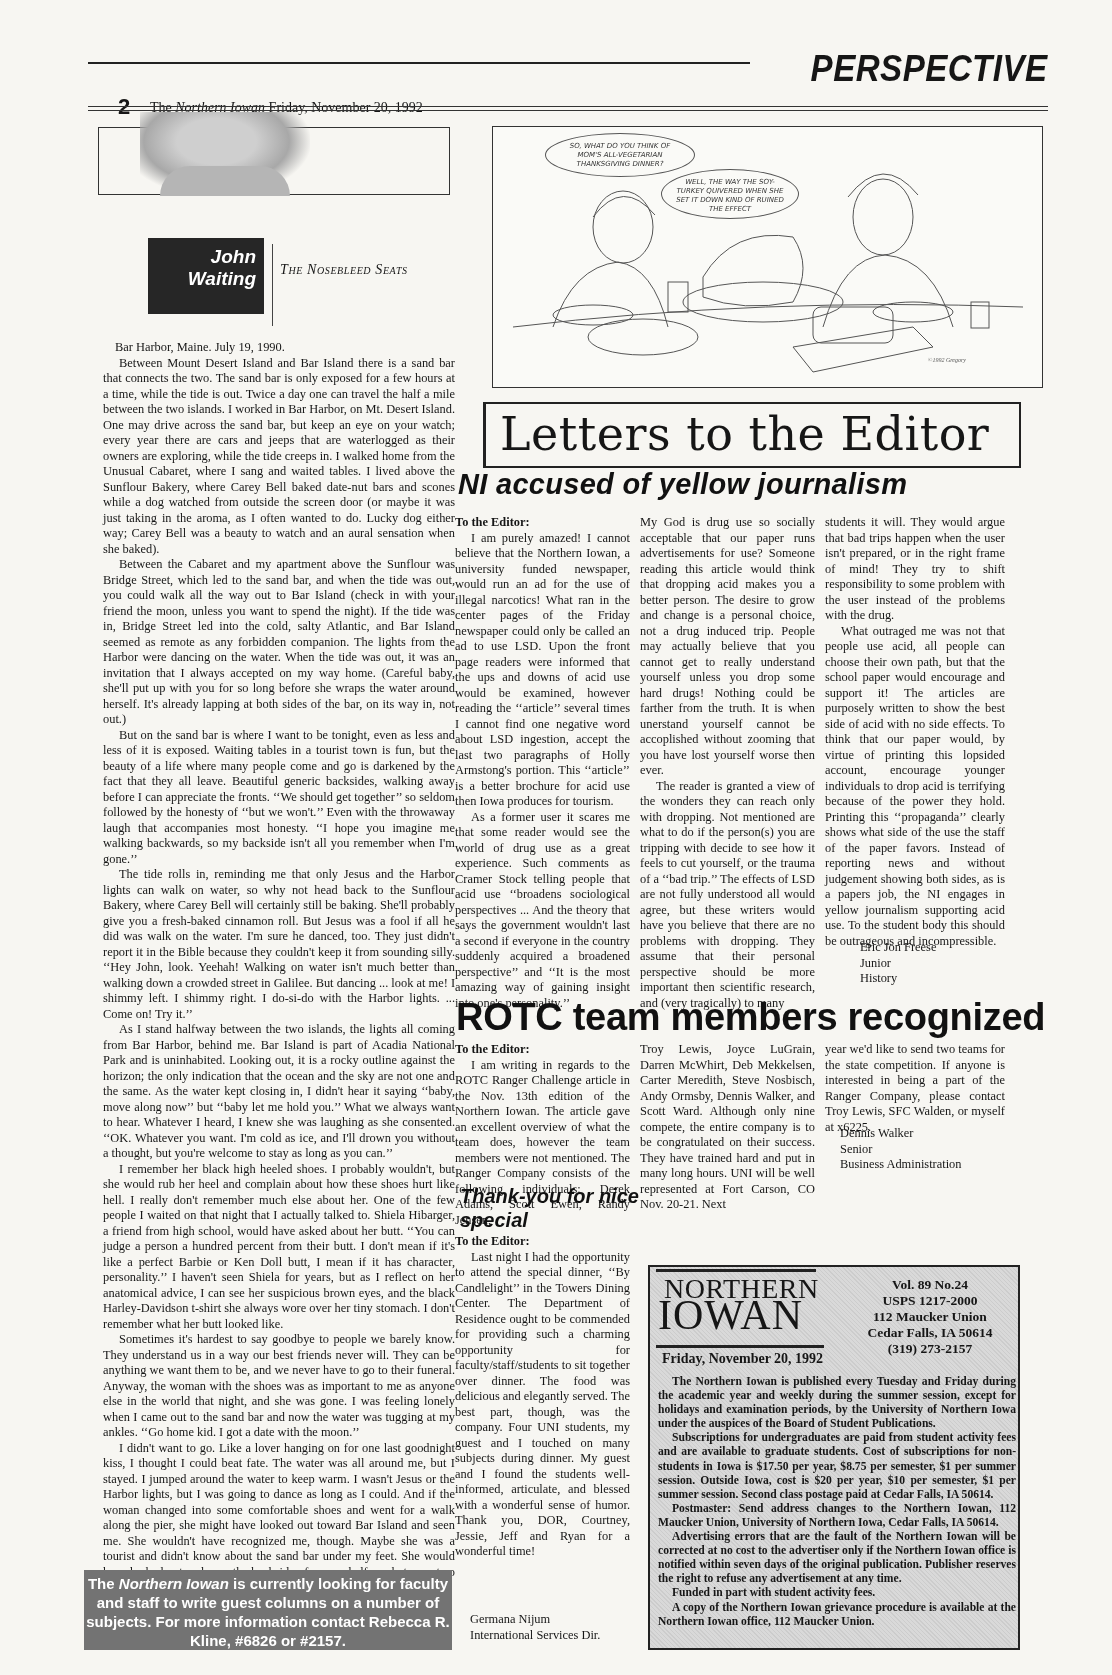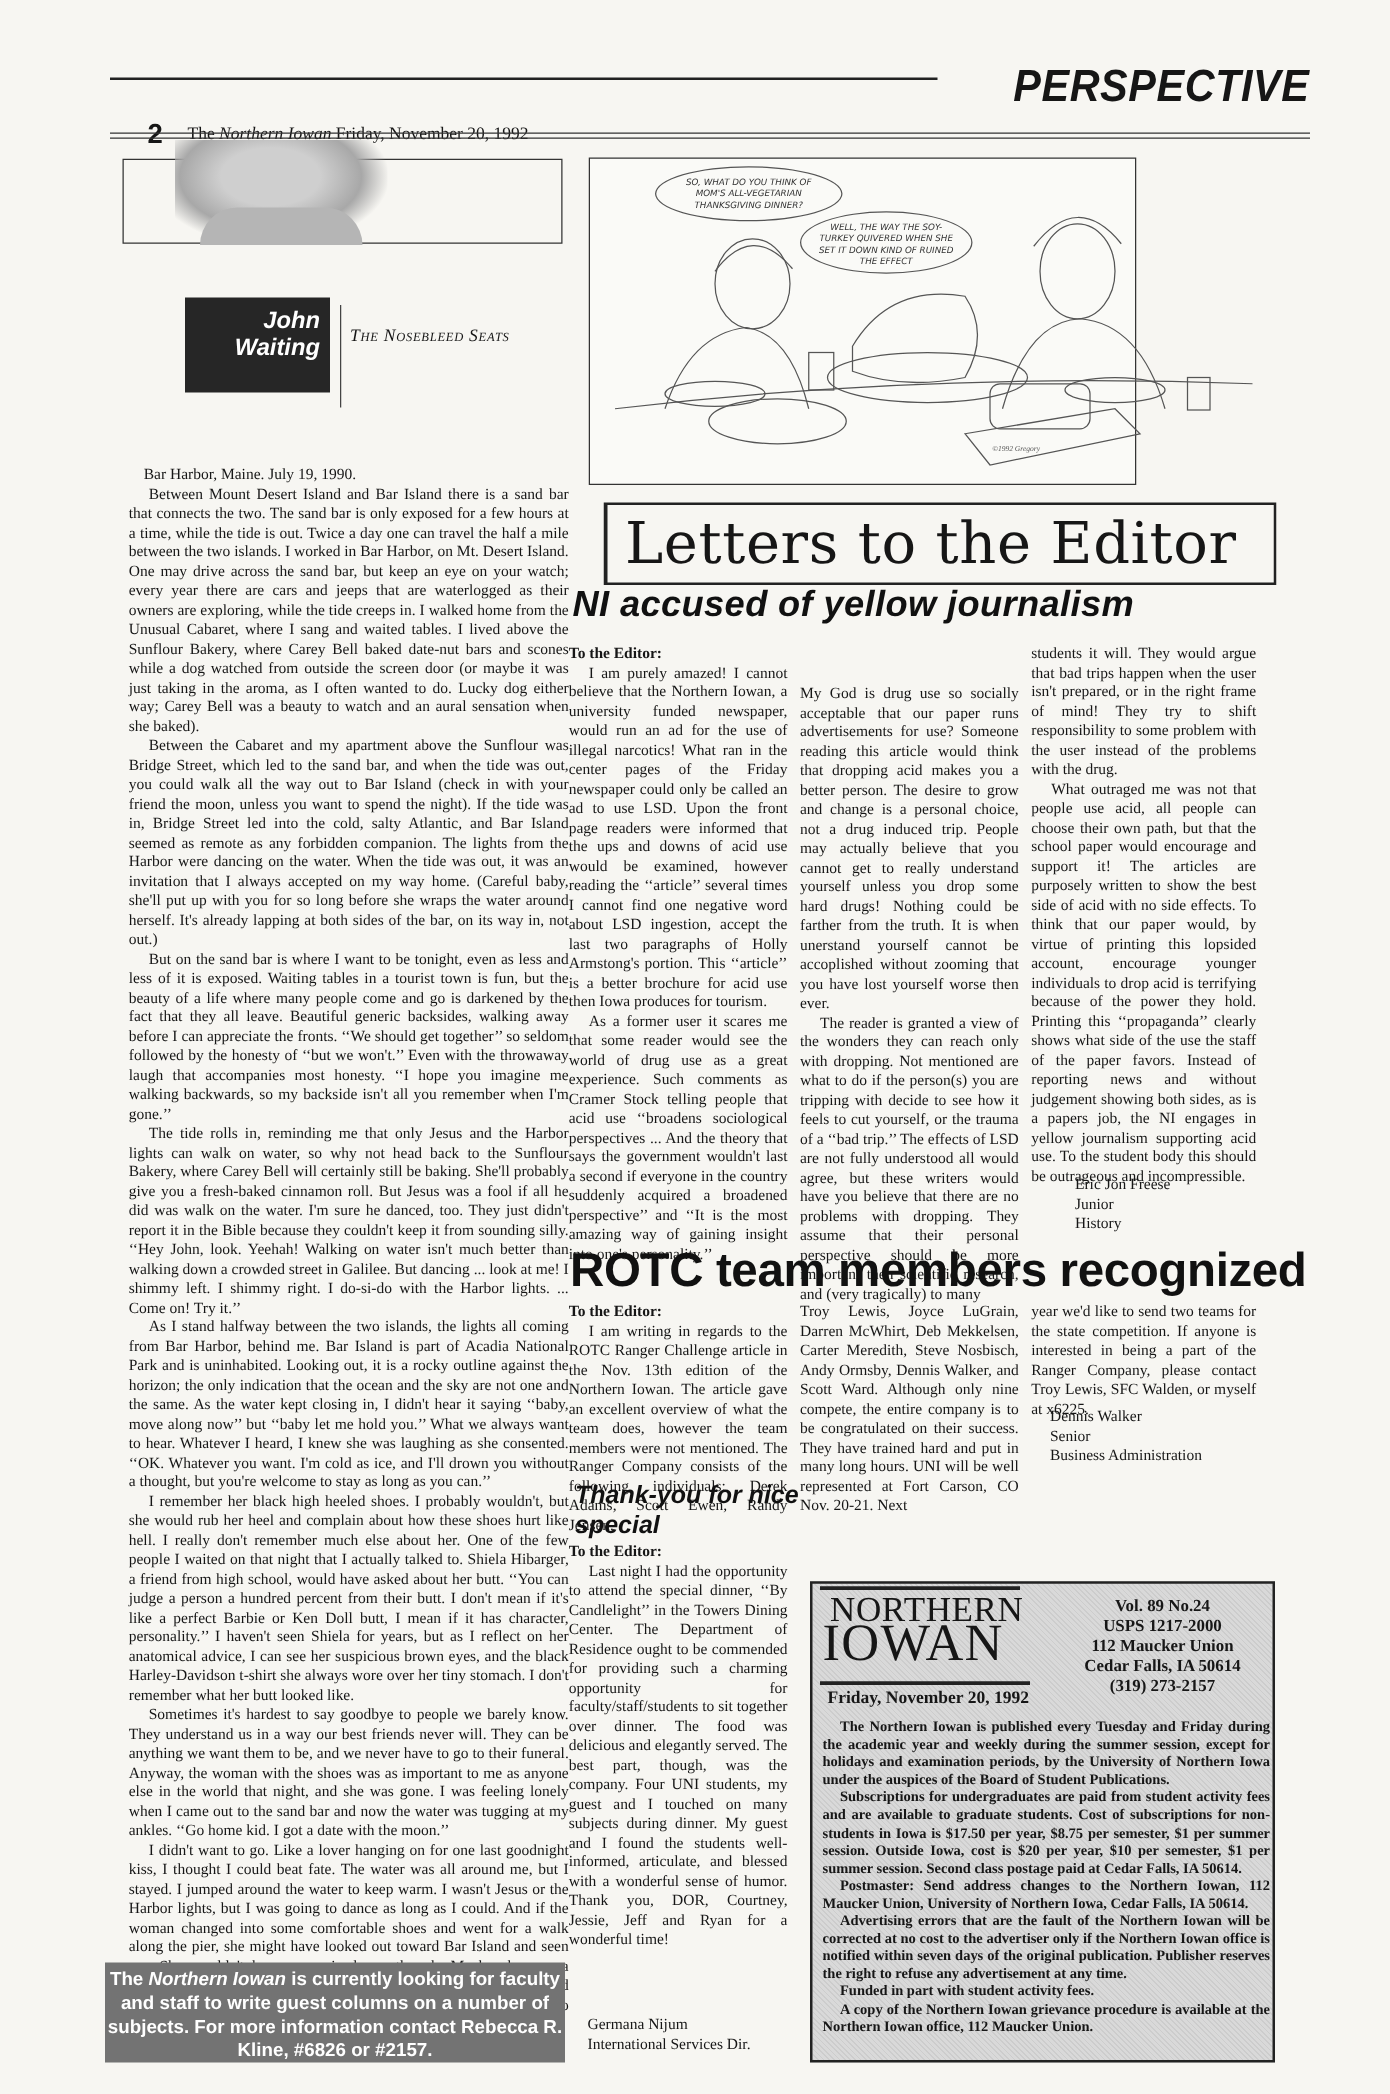--- a/index.html
+++ b/index.html
@@ -19,28 +19,28 @@
   
   .photo-frame { position: absolute; left: 98px; top: 127px; width: 352px; height: 68px; border: 1.5px solid #333; }
   .photo-person { position: absolute; left: 140px; top: 112px; width: 170px; height: 84px; background: radial-gradient(ellipse at 45% 35%, #cfcfcf 0 30%, #a8a8a8 55%, transparent 72%); }
   .photo-person::after { content: ""; position: absolute; left: 20px; bottom: 0; width: 130px; height: 30px; background: #b5b5b5; border-radius: 60px 60px 0 0; }
   .byline-box { position: absolute; left: 148px; top: 238px; width: 116px; height: 76px; background: #262626; color: #fff; font-family: "Liberation Sans", sans-serif; font-weight: bold; font-style: italic; font-size: 19px; text-align: right; padding: 8px 8px 0 0; line-height: 22px; }
   .byline-divider { position: absolute; left: 272px; top: 244px; height: 82px; border-left: 1px solid #444; }
   .column-title { position: absolute; left: 280px; top: 262px; font-style: italic; font-size: 14px; letter-spacing: 0.6px; font-variant: small-caps; }
 
   .col-body { position: absolute; font-size: 12.4px; line-height: 15.5px; text-align: justify; }
   .col-body p { text-indent: 16px; }
-  .col-body p.noindent { text-indent: 12px; margin-top: 32px; }
+  .col-body p.noindent { text-indent: 12px; }
   .left-col { left: 103px; top: 340px; width: 352px; }
 
   .promo-box { position: absolute; left: 84px; top: 1570px; width: 368px; height: 80px; background: #737373; color: #fff; font-family: "Liberation Sans", sans-serif; font-weight: bold; font-size: 15px; line-height: 19px; text-align: center; padding-top: 4px; }
   .promo-box i { font-style: italic; }
 
   
-  .cartoon { position: absolute; left: 471px; top: 126px; width: 438px; height: 262px; border: 1.5px solid #333; background: #fafaf7; }
+  .cartoon { position: absolute; left: 492px; top: 126px; width: 551px; height: 262px; border: 1.5px solid #333; background: #fafaf7; }
   .bubble { position: absolute; font-family: "DejaVu Sans", sans-serif; font-style: italic; font-size: 7px; line-height: 9px; text-align: center; color: #333; border: 1px solid #555; border-radius: 50%; padding: 8px 12px; }
   .bubble1 { left: 52px; top: 6px; width: 150px; height: 44px; }
   .bubble2 { left: 168px; top: 42px; width: 138px; height: 50px; }
   .cartoon svg { position: absolute; left: 0; top: 0; }
   .signature { position: absolute; right: 76px; top: 230px; font-size: 6px; font-style: italic; color: #555; }
 
   
   .letters-banner { position: absolute; left: 483px; top: 402px; width: 538px; height: 66px; border: 2px solid #222; border-left-width: 3px; }
   .letters-banner span { position: absolute; left: 14px; top: 3px; font-family: "DejaVu Serif", serif; font-size: 46px; letter-spacing: 0.5px; font-weight: normal; }
 

